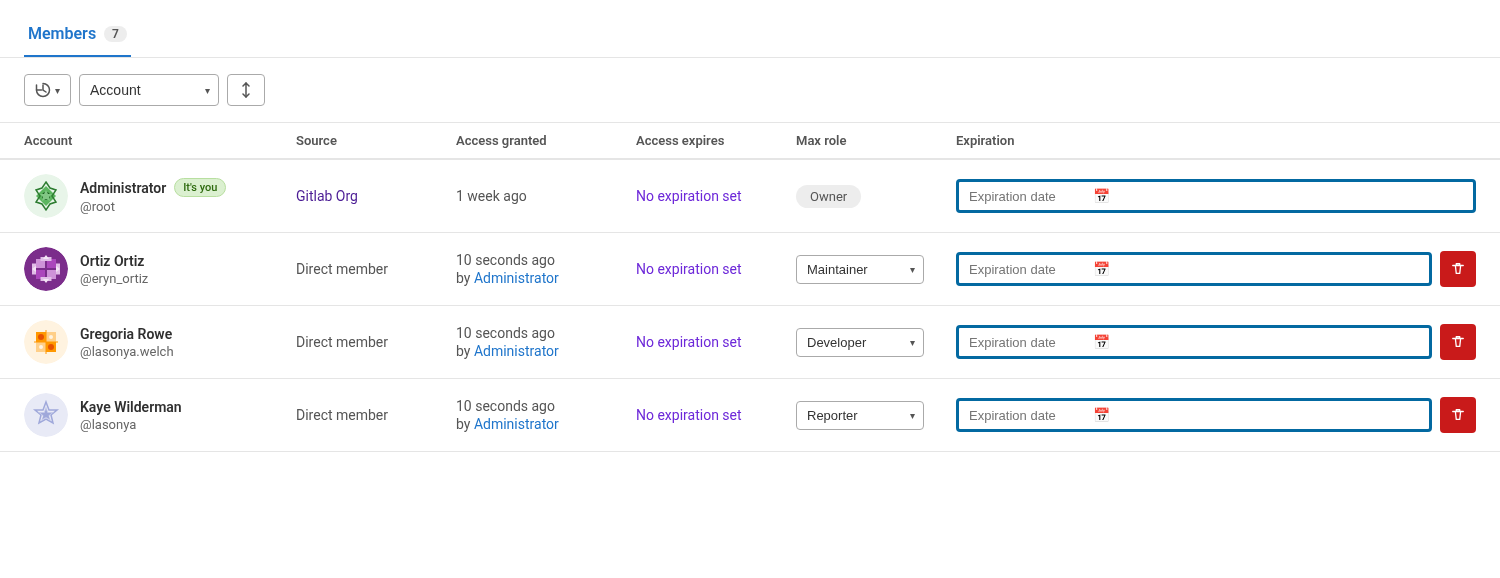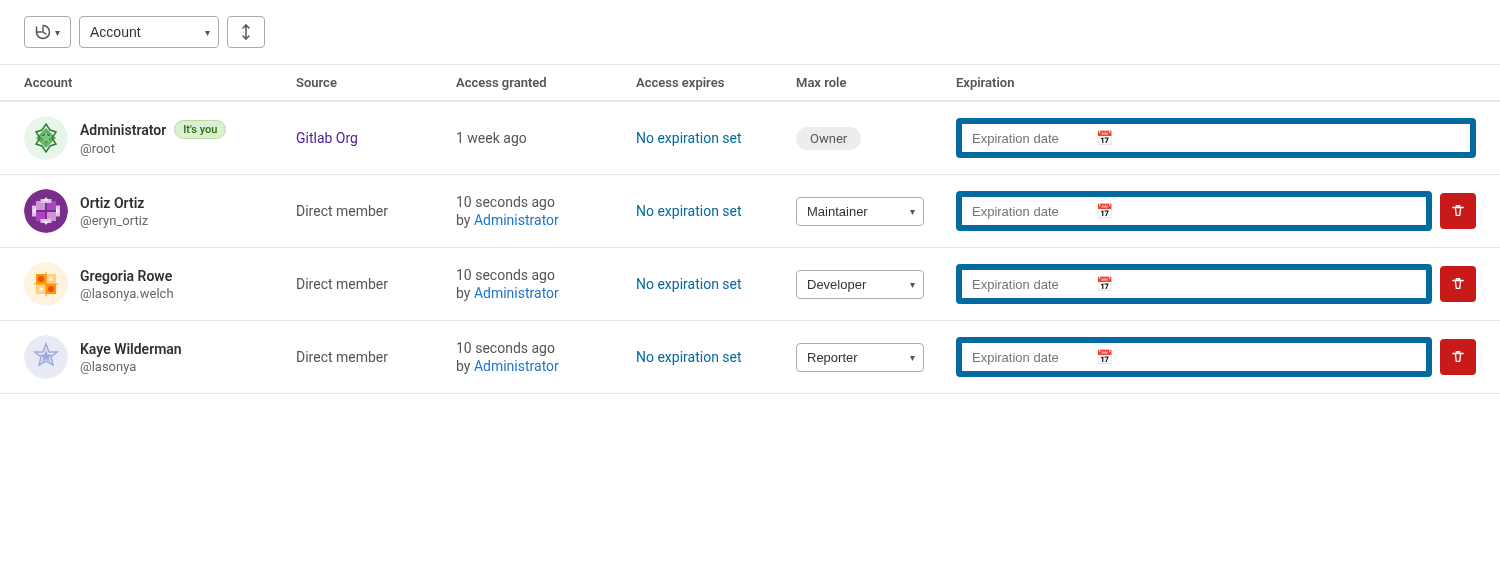--- a/index.html
+++ b/index.html
@@ -45,28 +45,28 @@
     
     .source-link { color: #4c1d95; text-decoration: none; cursor: pointer; }
     .source-text { color: #555; }
 
     
     .access-granted { color: #555; }
     .access-granted-link { color: #1f75cb; text-decoration: none; cursor: pointer; }
     .access-granted-block { display: flex; flex-direction: column; gap: 2px; }
 
     
-    .no-expiration { color: #0369a1; }
+    .no-expiration { color: #6d28d9; }
 
     
     .role-badge { background: #ededed; color: #555; border-radius: 20px; padding: 4px 14px; font-size: 13px; display: inline-block; }
 
     
     .expiration-cell { display: flex; align-items: center; gap: 8px; }
-    .expiration-input-wrapper { display: flex; align-items: center; border: 6px solid #0369a1; border-radius: 4px; padding: 6px 10px; background: #fff; flex: 1; }
+    .expiration-input-wrapper { display: flex; align-items: center; border: 3px solid #0369a1; border-radius: 4px; padding: 6px 10px; background: #fff; flex: 1; }
     .expiration-input { border: none; outline: none; font-size: 13px; color: #aaa; background: transparent; width: 120px; cursor: pointer; }
     .calendar-icon { color: #555; cursor: pointer; font-size: 14px; margin-left: 4px; }
     .delete-btn { background: #c91a1a; border: none; border-radius: 4px; padding: 8px 10px; cursor: pointer; color: #fff; display: flex; align-items: center; justify-content: center; min-width: 36px; min-height: 36px; }
 
     
     .admin-svg { width: 44px; height: 44px; }
     .eryn-svg { width: 44px; height: 44px; }
     .gregoria-svg { width: 44px; height: 44px; }
     .kaye-svg { width: 44px; height: 44px; }
 
@@ -84,20 +84,26 @@
 
     .account-select-container { display: flex; align-items: center; border: 1px solid #aaa; border-radius: 4px; background: #fff; position: relative; min-width: 140px; }
     .account-select-container select { border: none; outline: none; padding: 7px 28px 7px 10px; font-size: 14px; color: #333; background: transparent; cursor: pointer; appearance: none; -webkit-appearance: none; width: 100%; }
     .account-select-container .dropdown-arrow { position: absolute; right: 8px; pointer-events: none; font-size: 10px; color: #555; }
   </style>
 </head>
 <body>
 
 <div class="page-container">
 
+  <div class="header-tabs">
+    <div class="tab-item active">
+      <span class="tab-label">Members</span>
+      <span class="tab-count">7</span>
+    </div>
+  </div>
 
   <div class="toolbar">
 
     <button class="history-btn">
       <svg width="16" height="16" viewBox="0 0 16 16" fill="none">
         <path d="M8 3V8L11 10" stroke="#555" stroke-width="1.5" stroke-linecap="round"></path>
         <path d="M1.5 8A6.5 6.5 0 1 0 8 1.5" stroke="#555" stroke-width="1.5" stroke-linecap="round"></path>
         <path d="M1.5 3V8H6.5" stroke="#555" stroke-width="1.5" stroke-linecap="round" stroke-linejoin="round"></path>
       </svg>
       <span style="font-size:10px;">▾</span>

